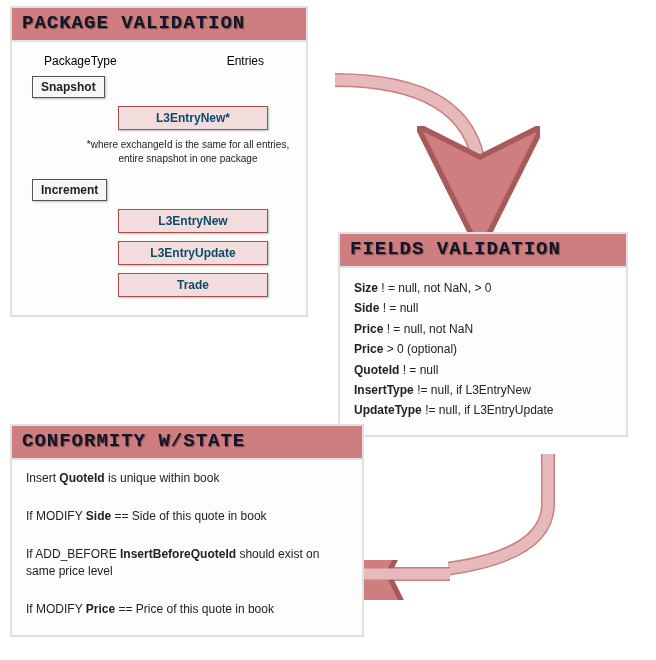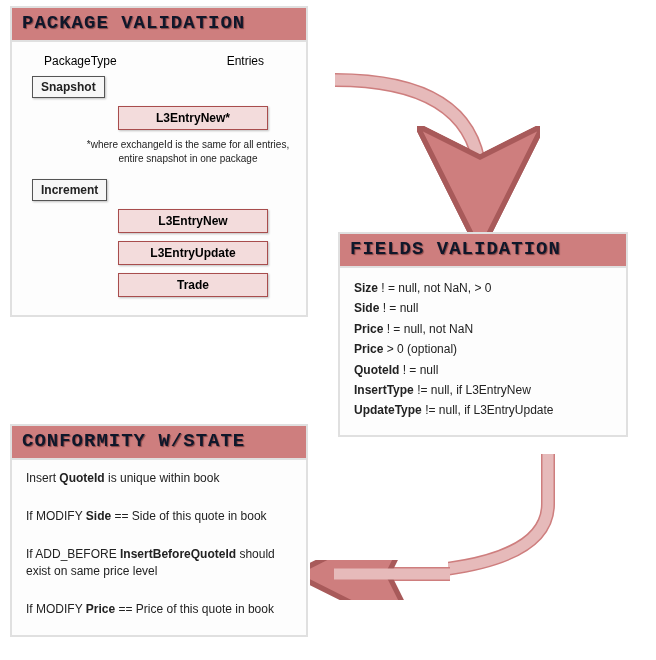--- a/index.html
+++ b/index.html
@@ -45,21 +45,21 @@
     background: #f7f7f7;
     padding: 3px 8px;
     font-weight: bold;
     font-size: 12px;
     margin-left: 6px;
     box-shadow: 1px 1px 2px rgba(0,0,0,0.25);
   }
   .entry-box {
     border: 1px solid #a84d4d;
     background: #f3dcdc;
-    color: #000000;
+    color: #0c4a6e;
     font-weight: bold;
     font-size: 12px;
     text-align: center;
     padding: 4px 0;
     width: 150px;
     margin: 8px 0 0 92px;
     box-shadow: 1px 1px 2px rgba(0,0,0,0.25);
   }
   .star-note {
     font-size: 10px;
@@ -70,21 +70,21 @@
     line-height: 1.35;
     font-weight: normal;
   }
 
   
   #fields-validation { left: 338px; top: 232px; width: 290px; }
   #fields-validation .panel-body { font-weight: normal; line-height: 1.7; }
   #fields-validation .rule strong { font-weight: bold; }
 
   
-  #conformity { left: 10px; top: 424px; width: 298px; }
+  #conformity { left: 10px; top: 424px; width: 354px; }
   #conformity .panel-body { font-weight: normal; line-height: 1.35; }
   #conformity .rule { margin-bottom: 22px; }
   #conformity .rule:last-child { margin-bottom: 4px; }
 
   
   .arrow { position: absolute; }
   #arrow1 { left: 320px; top: 60px; }
   #arrow2 { left: 448px; top: 444px; }
 
 </style>

